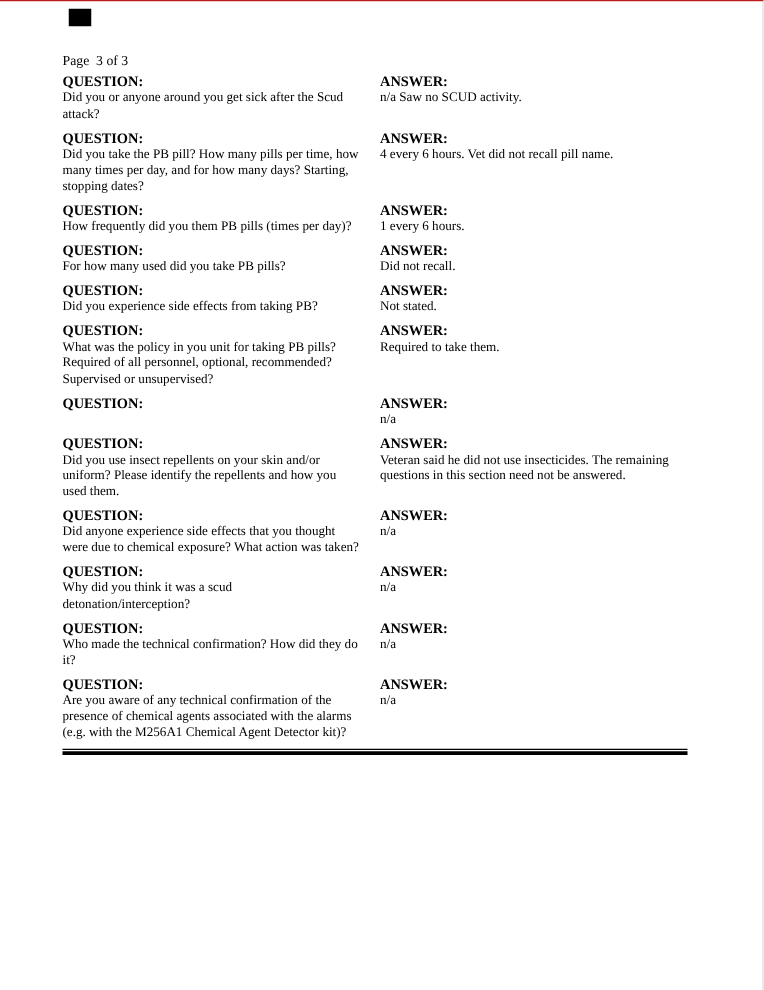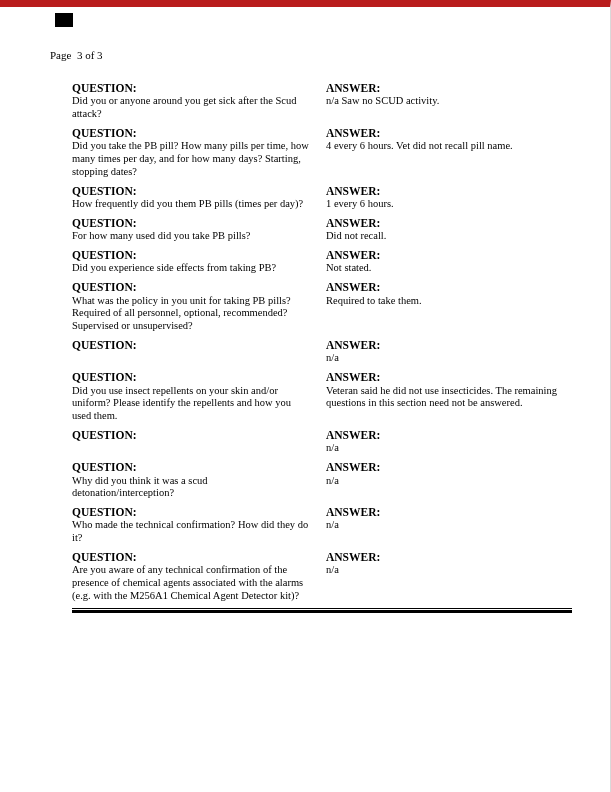--- a/index.html
+++ b/index.html
@@ -9,44 +9,43 @@
   }
   .page {
     position: relative;
     width: 611px;
     height: 792px;
     background: #ffffff;
     color: #000000;
     font-family: "Liberation Serif", serif;
     overflow: hidden;
     box-sizing: border-box;
-    border-top: 7px solid #b91c1c;
+    border-top: 1px solid #b91c1c;
     border-right: 1px solid #d9d9d9;
   }
   .scan-mark {
     position: absolute;
     left: 55px;
     top: 6px;
     width: 18px;
     height: 14px;
     background: #000000;
   }
   .page-num {
     position: absolute;
     left: 50px;
     top: 42px;
     font-size: 11px;
     white-space: pre;
   }
   .content {
     position: absolute;
-    left: 72px;
+    left: 50px;
     top: 58px;
     width: 500px;
-    margin-top: 16px;
   }
   .qa-row {
     display: flex;
     align-items: flex-start;
     margin-bottom: 5px;
   }
   .q-col {
     flex: 0 0 254px;
     box-sizing: border-box;
     padding-right: 14px;
@@ -179,20 +178,21 @@
       </div>
       <div class="a-col">
         <div class="qa-label">ANSWER:</div>
         <div class="qa-text">Veteran said he did not use insecticides.  The remaining questions in this section need not be answered.</div>
       </div>
     </div>
 
     <div class="qa-row">
       <div class="q-col">
         <div class="qa-label">QUESTION:</div>
+        <div class="qa-text">Did anyone experience side effects that you thought were due to chemical exposure?  What action was taken?</div>
       </div>
       <div class="a-col">
         <div class="qa-label">ANSWER:</div>
         <div class="qa-text">n/a</div>
       </div>
     </div>
 
     <div class="qa-row">
       <div class="q-col">
         <div class="qa-label">QUESTION:</div>

